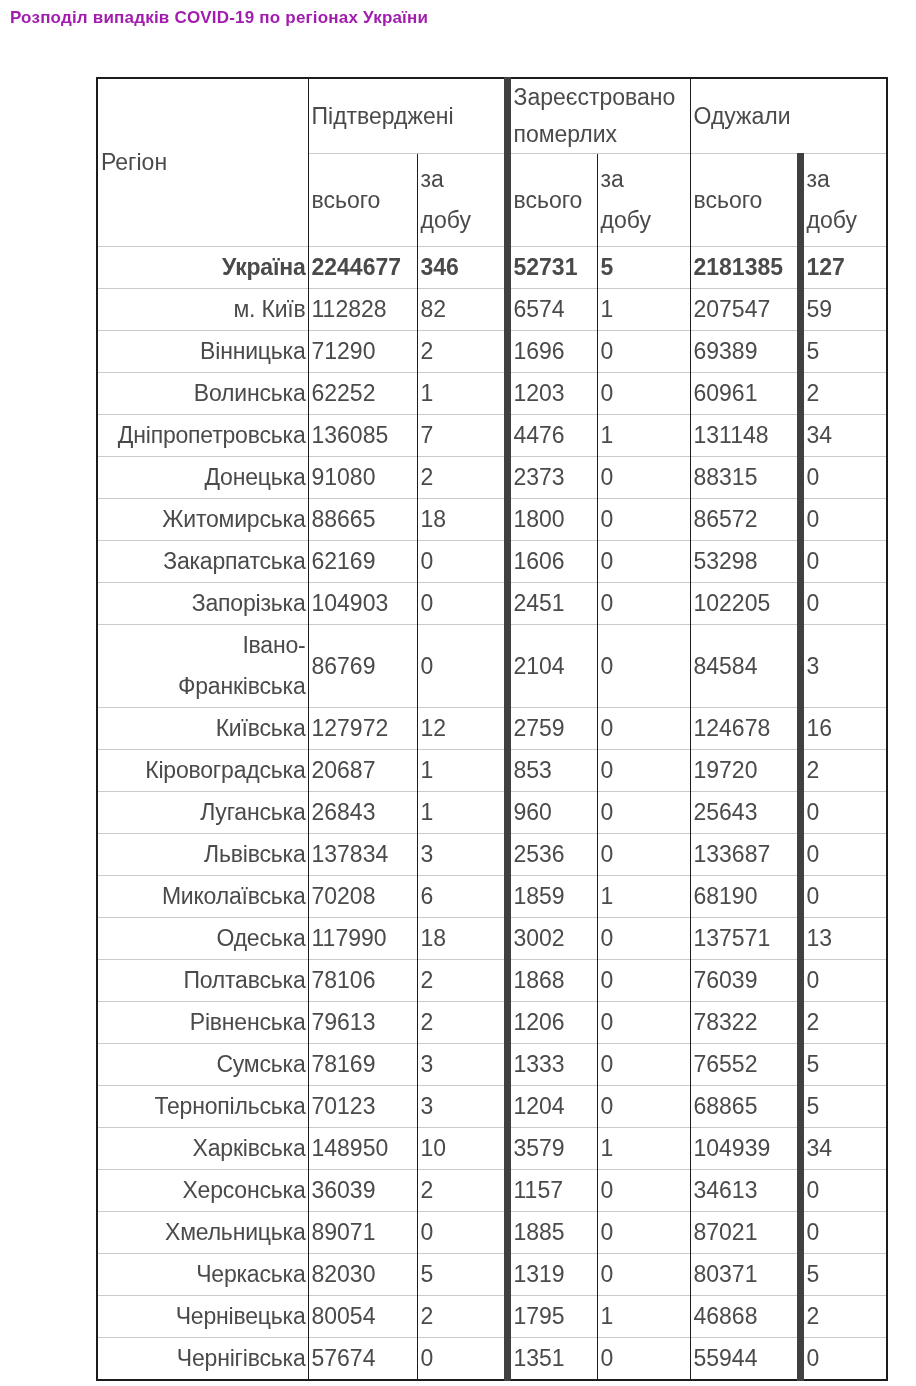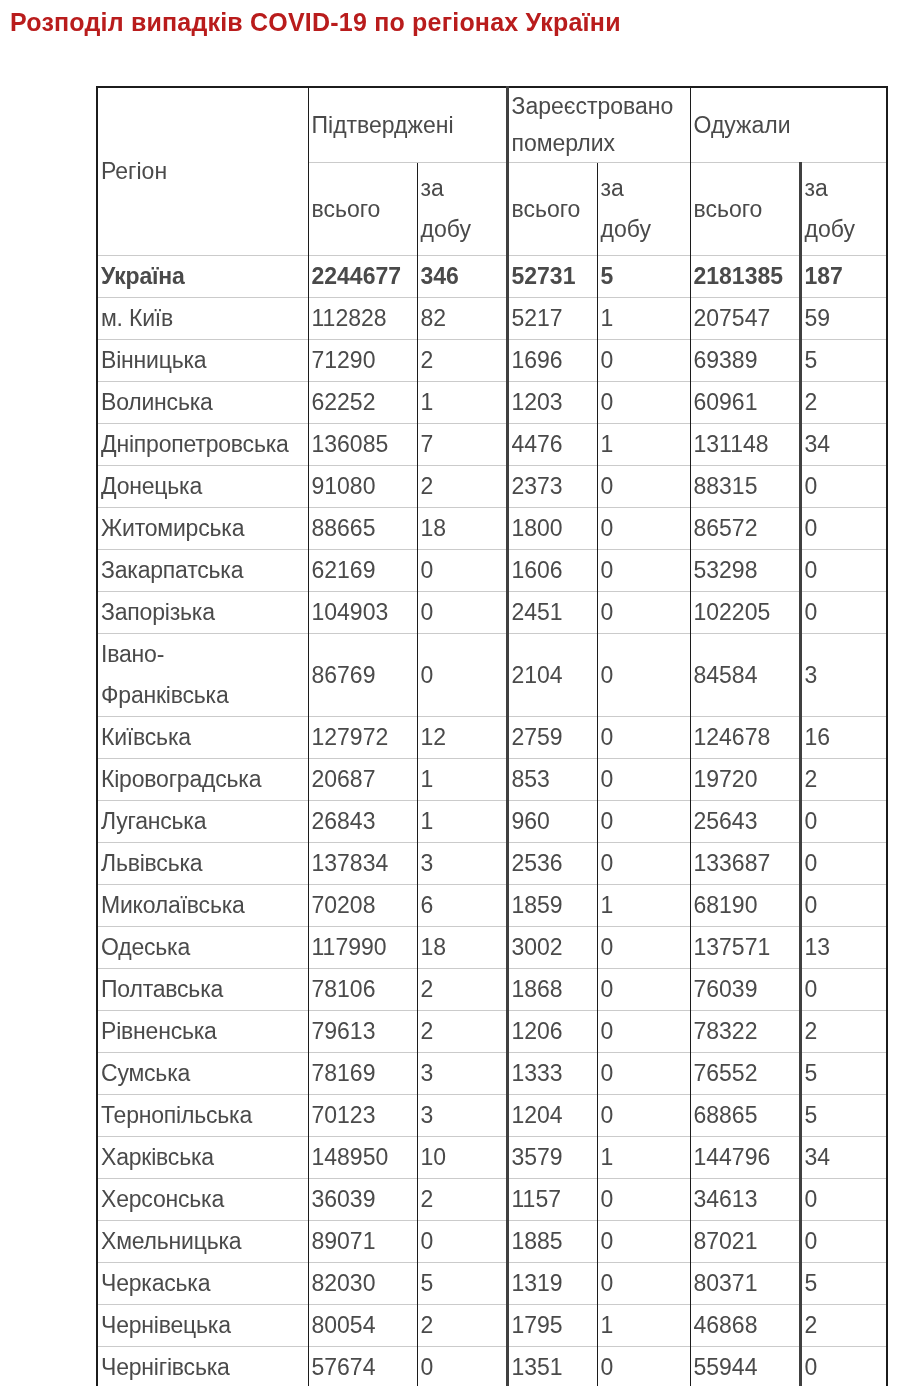--- a/index.html
+++ b/index.html
@@ -2,23 +2,23 @@
 <html><head>
 <meta charset="utf-8">
 <style>
   html, body {
     margin: 0;
     padding: 0;
     background: #ffffff;
     font-family: "Liberation Sans", sans-serif;
   }
   .page-title {
-    font-size: 25px;
+    font-size: 17px;
     font-weight: 700;
-    color: #b91c1c;
+    color: #a21caf;
     margin: 8px 0 0 10px;
     letter-spacing: 0.2px;
   }
   table.covid {
     border-collapse: collapse;
     table-layout: fixed;
     margin: 49px 0 0 96px;
     border: 2px solid #1c1c1c;
     color: #4a4a4a;
     font-size: 23px;
@@ -39,23 +39,23 @@
     line-height: 41px;
     white-space: pre;
     overflow: hidden;
   }
   thead tr.group-row { height: 73px; }
   thead tr.group-row th { line-height: 37px; }
   thead tr.sub-row { height: 93px; }
   thead tr.sub-row th { border-top: 1px solid #cbcbcb; }
   tbody td { border-top: 1px solid #cbcbcb; height: 41px; }
   .v-dark  { border-left: 1px solid #1c1c1c; }
-  .v-light { border-left: 3px solid #404040; }
+  .v-light { border-left: 7px solid #404040; }
   .row-bold td { font-weight: 700; }
-  td.region { letter-spacing: -0.2px; }
+  td.region { letter-spacing: -0.2px; text-align: right; }
 </style>
 </head>
 <body>
 
 <h1 class="page-title">Розподіл випадків COVID-19 по регіонах України</h1>
 
 <table class="covid">
   <colgroup>
     <col class="c1">
       <col class="c2">
@@ -86,27 +86,27 @@
     </tr>
   </thead>
   <tbody>
       <tr class="row-bold">
         <td class="region">Україна</td>
         <td class="v-dark">2244677</td>
         <td class="v-dark">346</td>
         <td class="v-light">52731</td>
         <td class="v-dark">5</td>
         <td class="v-dark">2181385</td>
-        <td class="v-light">187</td>
+        <td class="v-light">127</td>
       </tr>
       <tr>
         <td class="region">м. Київ</td>
         <td class="v-dark">112828</td>
         <td class="v-dark">82</td>
-        <td class="v-light">5217</td>
+        <td class="v-light">6574</td>
         <td class="v-dark">1</td>
         <td class="v-dark">207547</td>
         <td class="v-light">59</td>
       </tr>
       <tr>
         <td class="region">Вінницька</td>
         <td class="v-dark">71290</td>
         <td class="v-dark">2</td>
         <td class="v-light">1696</td>
         <td class="v-dark">0</td>
@@ -266,21 +266,21 @@
         <td class="v-dark">0</td>
         <td class="v-dark">68865</td>
         <td class="v-light">5</td>
       </tr>
       <tr>
         <td class="region">Харківська</td>
         <td class="v-dark">148950</td>
         <td class="v-dark">10</td>
         <td class="v-light">3579</td>
         <td class="v-dark">1</td>
-        <td class="v-dark">144796</td>
+        <td class="v-dark">104939</td>
         <td class="v-light">34</td>
       </tr>
       <tr>
         <td class="region">Херсонська</td>
         <td class="v-dark">36039</td>
         <td class="v-dark">2</td>
         <td class="v-light">1157</td>
         <td class="v-dark">0</td>
         <td class="v-dark">34613</td>
         <td class="v-light">0</td>

